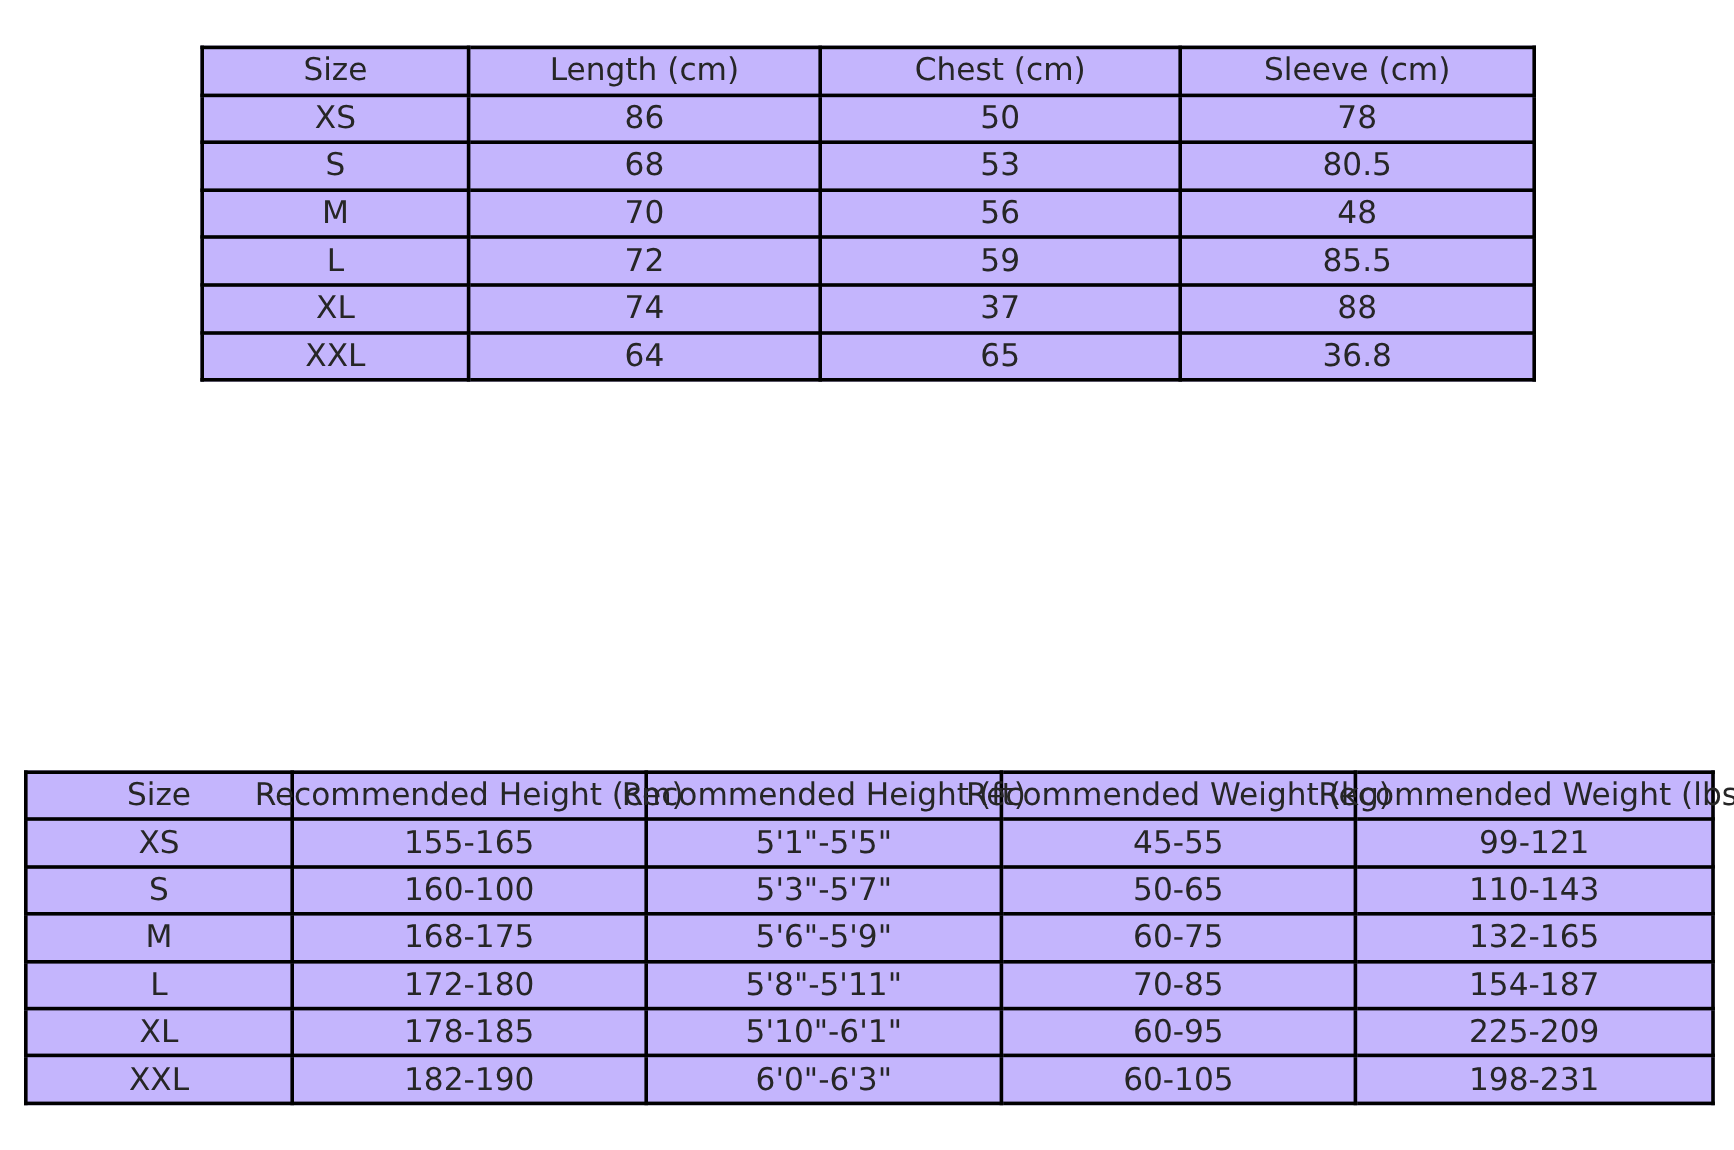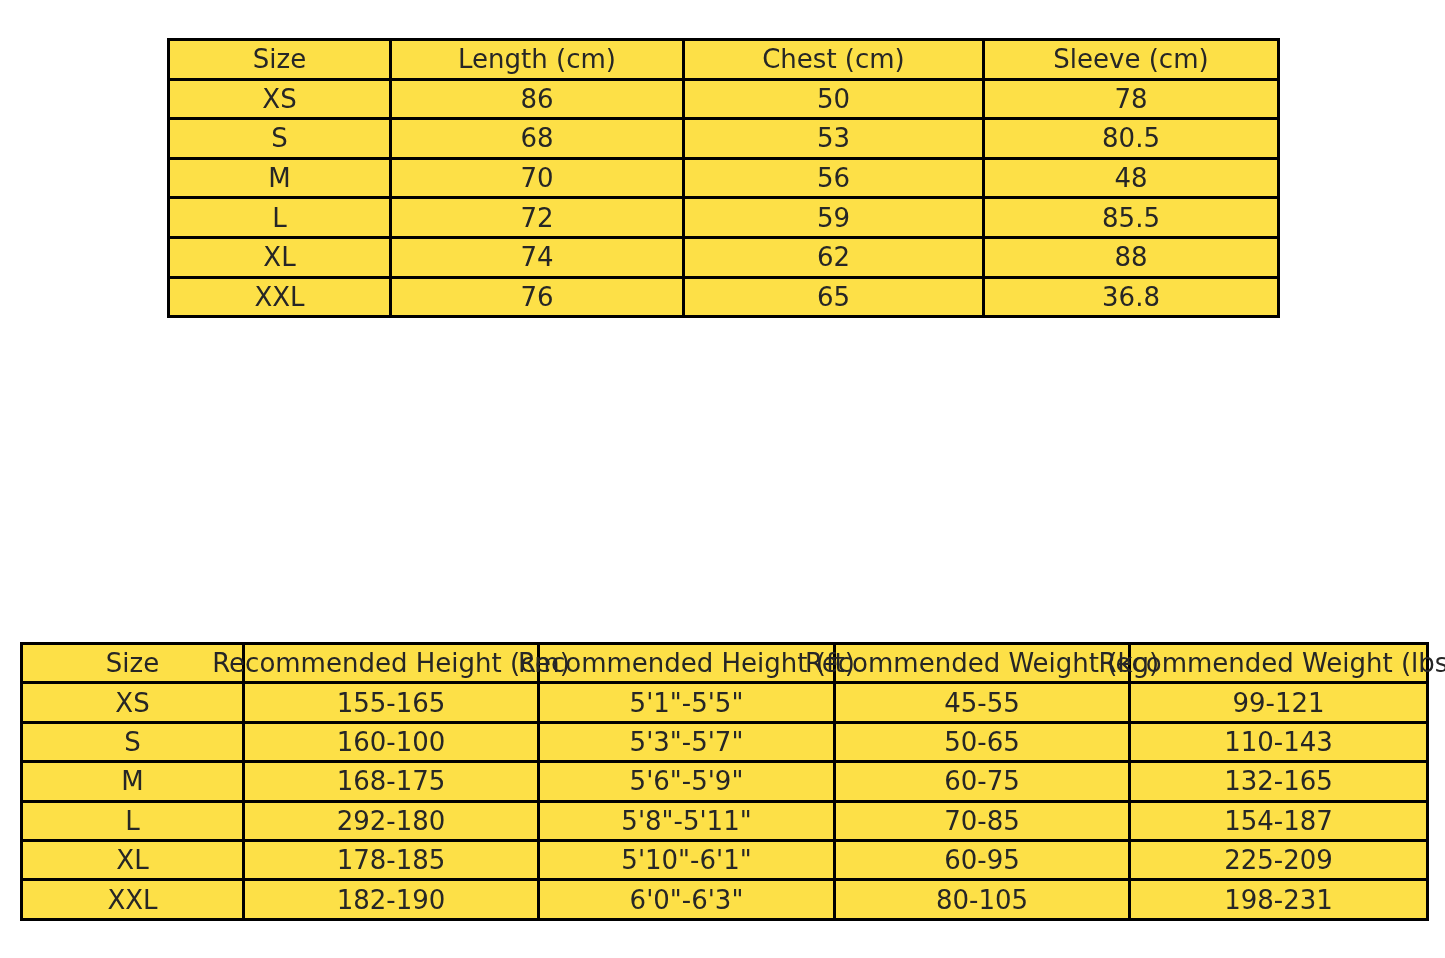--- a/index.html
+++ b/index.html
@@ -12,21 +12,21 @@
     position: relative;
     overflow: hidden;
     background: #ffffff;
     font-family: "DejaVu Sans", sans-serif;
     color: #262626;
   }
   table {
     position: absolute;
     border-collapse: collapse;
     table-layout: fixed;
-    background: #fde047;
+    background: #c4b5fd;
   }
   th, td {
     border: 3px solid #000000;
     text-align: center;
     vertical-align: middle;
     font-size: 26px;
     font-weight: normal;
     padding: 0;
     overflow: visible;
   }
@@ -95,26 +95,26 @@
     </tr>
     <tr>
       <td>L</td>
       <td>72</td>
       <td>59</td>
       <td>85.5</td>
     </tr>
     <tr>
       <td>XL</td>
       <td>74</td>
-      <td>62</td>
+      <td>37</td>
       <td>88</td>
     </tr>
     <tr>
       <td>XXL</td>
-      <td>76</td>
+      <td>64</td>
       <td>65</td>
       <td>36.8</td>
     </tr>
   </tbody>
 </table>
 
 <table class="tbl-fit">
   <colgroup>
     <col style="width:222px">
       <col style="width:295px">
@@ -158,33 +158,33 @@
     </tr>
     <tr>
       <td>M</td>
       <td>168-175</td>
       <td>5'6"-5'9"</td>
       <td>60-75</td>
       <td>132-165</td>
     </tr>
     <tr>
       <td>L</td>
-      <td>292-180</td>
+      <td>172-180</td>
       <td>5'8"-5'11"</td>
       <td>70-85</td>
       <td>154-187</td>
     </tr>
     <tr>
       <td>XL</td>
       <td>178-185</td>
       <td>5'10"-6'1"</td>
       <td>60-95</td>
       <td>225-209</td>
     </tr>
     <tr>
       <td>XXL</td>
       <td>182-190</td>
       <td>6'0"-6'3"</td>
-      <td>80-105</td>
+      <td>60-105</td>
       <td>198-231</td>
     </tr>
   </tbody>
 </table>
 
 </body></html>

